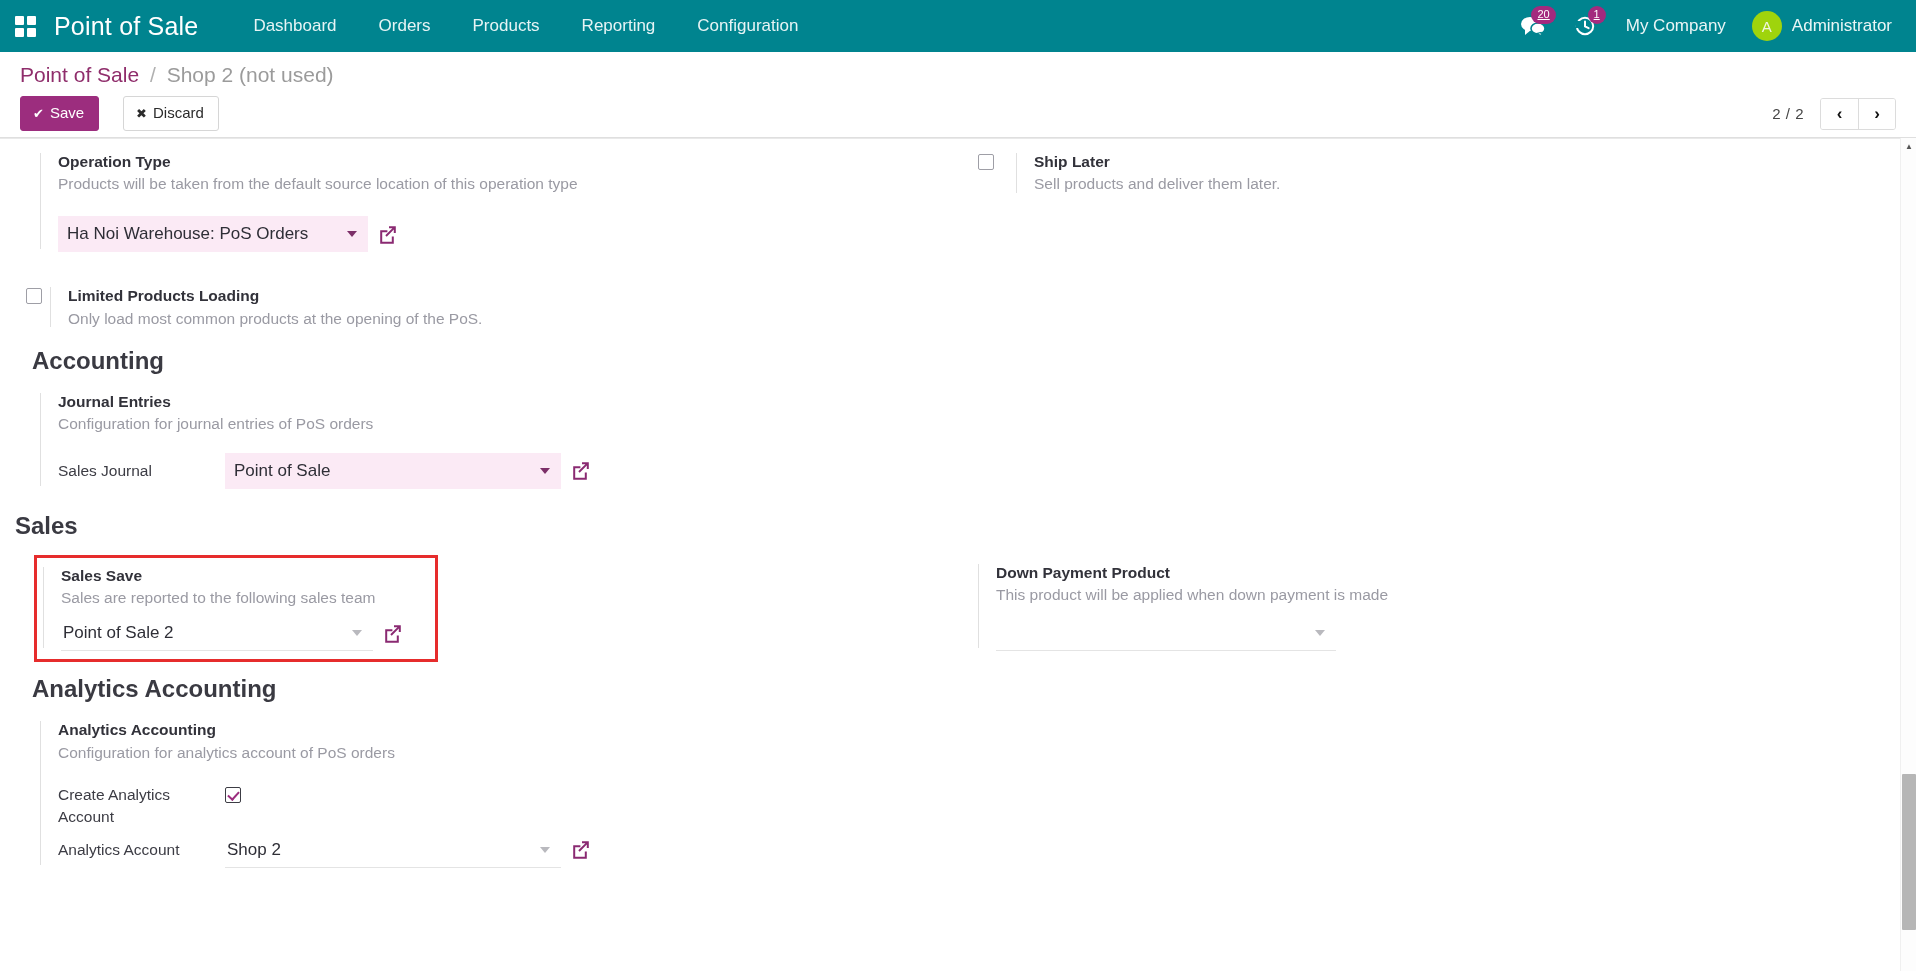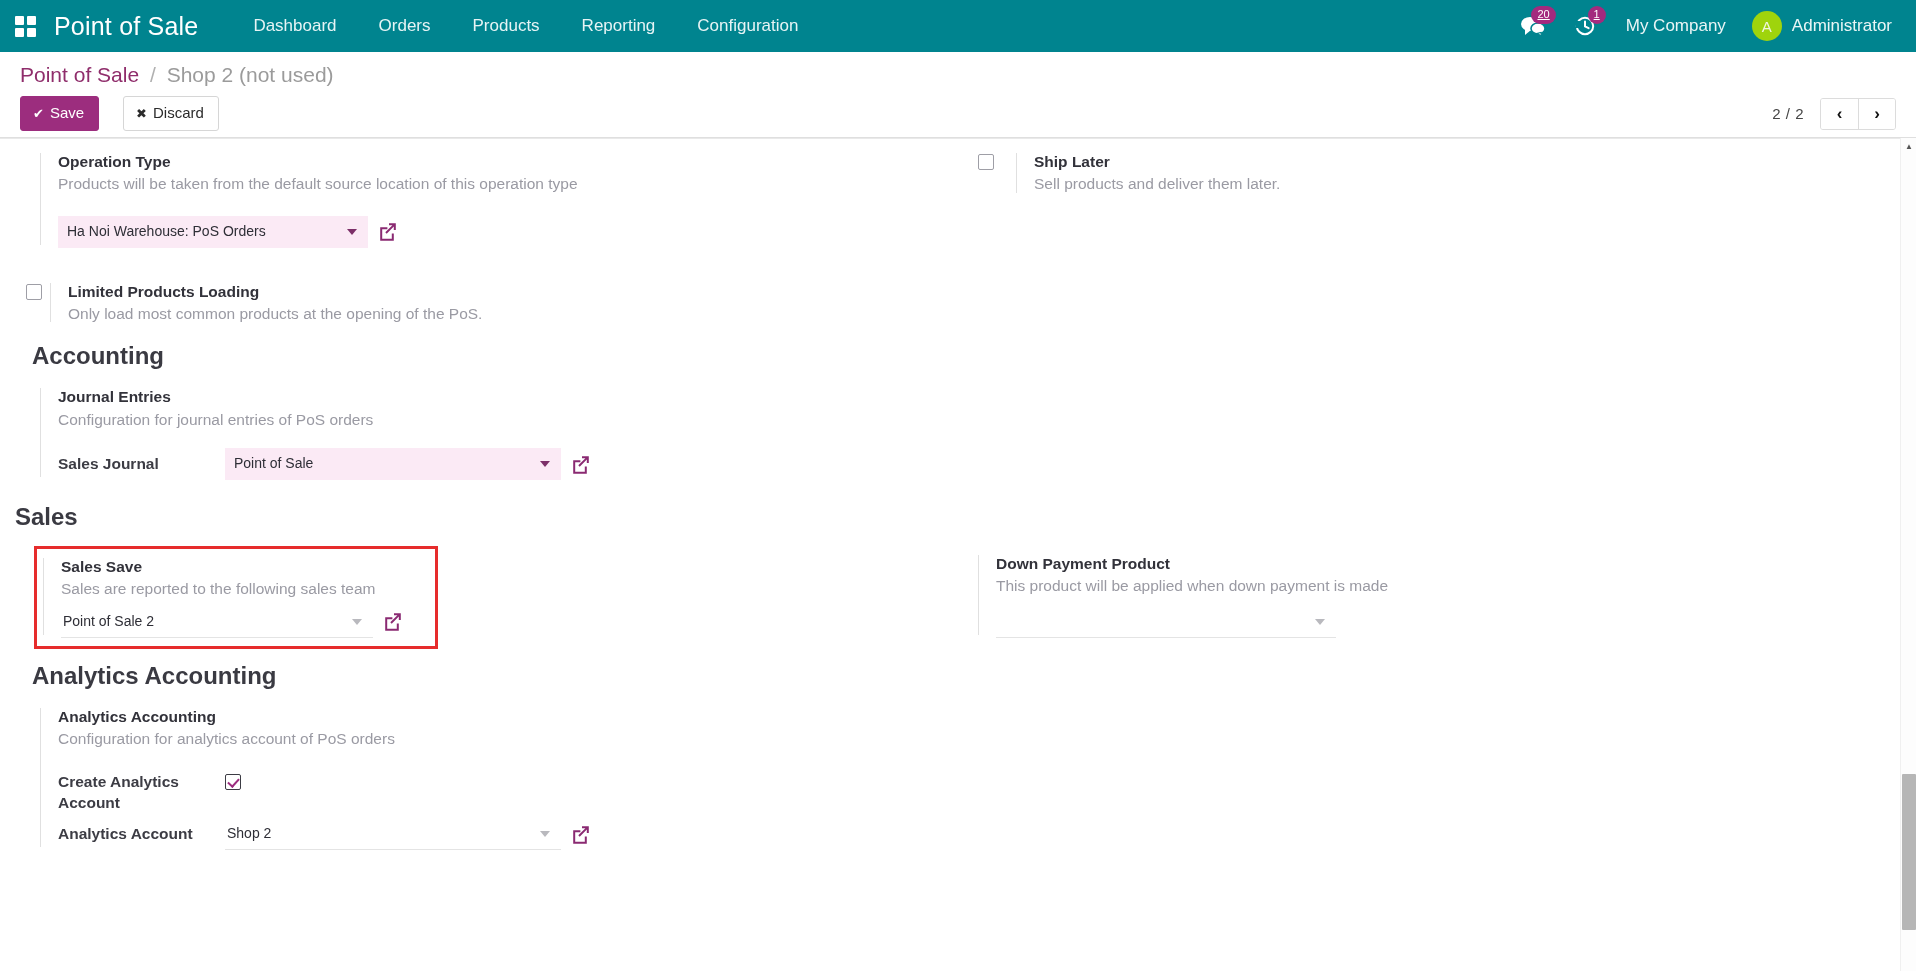--- a/index.html
+++ b/index.html
@@ -261,34 +261,33 @@
   }
 
   
   .field-row { display: flex; align-items: center; margin-top: 14px; }
   .field-label {
     font-size: 15.5px;
     color: #3c3c44;
     width: 167px;
     flex: 0 0 auto;
     line-height: 1.4;
-    font-weight: bold;
   }
   .field-label.wrap { width: 167px; }
 
   .m2o {
     display: flex;
     align-items: center;
     position: relative;
   }
   .m2o-input {
     background: #fbeaf5;
     border: none;
     border-bottom: 1px solid transparent;
-    font-size: 14px;
+    font-size: 17px;
     color: #2e2e36;
     font-family: "Liberation Sans", sans-serif;
     padding: 5px 10px 5px 9px;
     outline: none;
     line-height: 1.5;
   }
   .m2o-input.plain {
     background: transparent;
     border-bottom: 1px solid #e4e4e4;
     padding-left: 2px;

